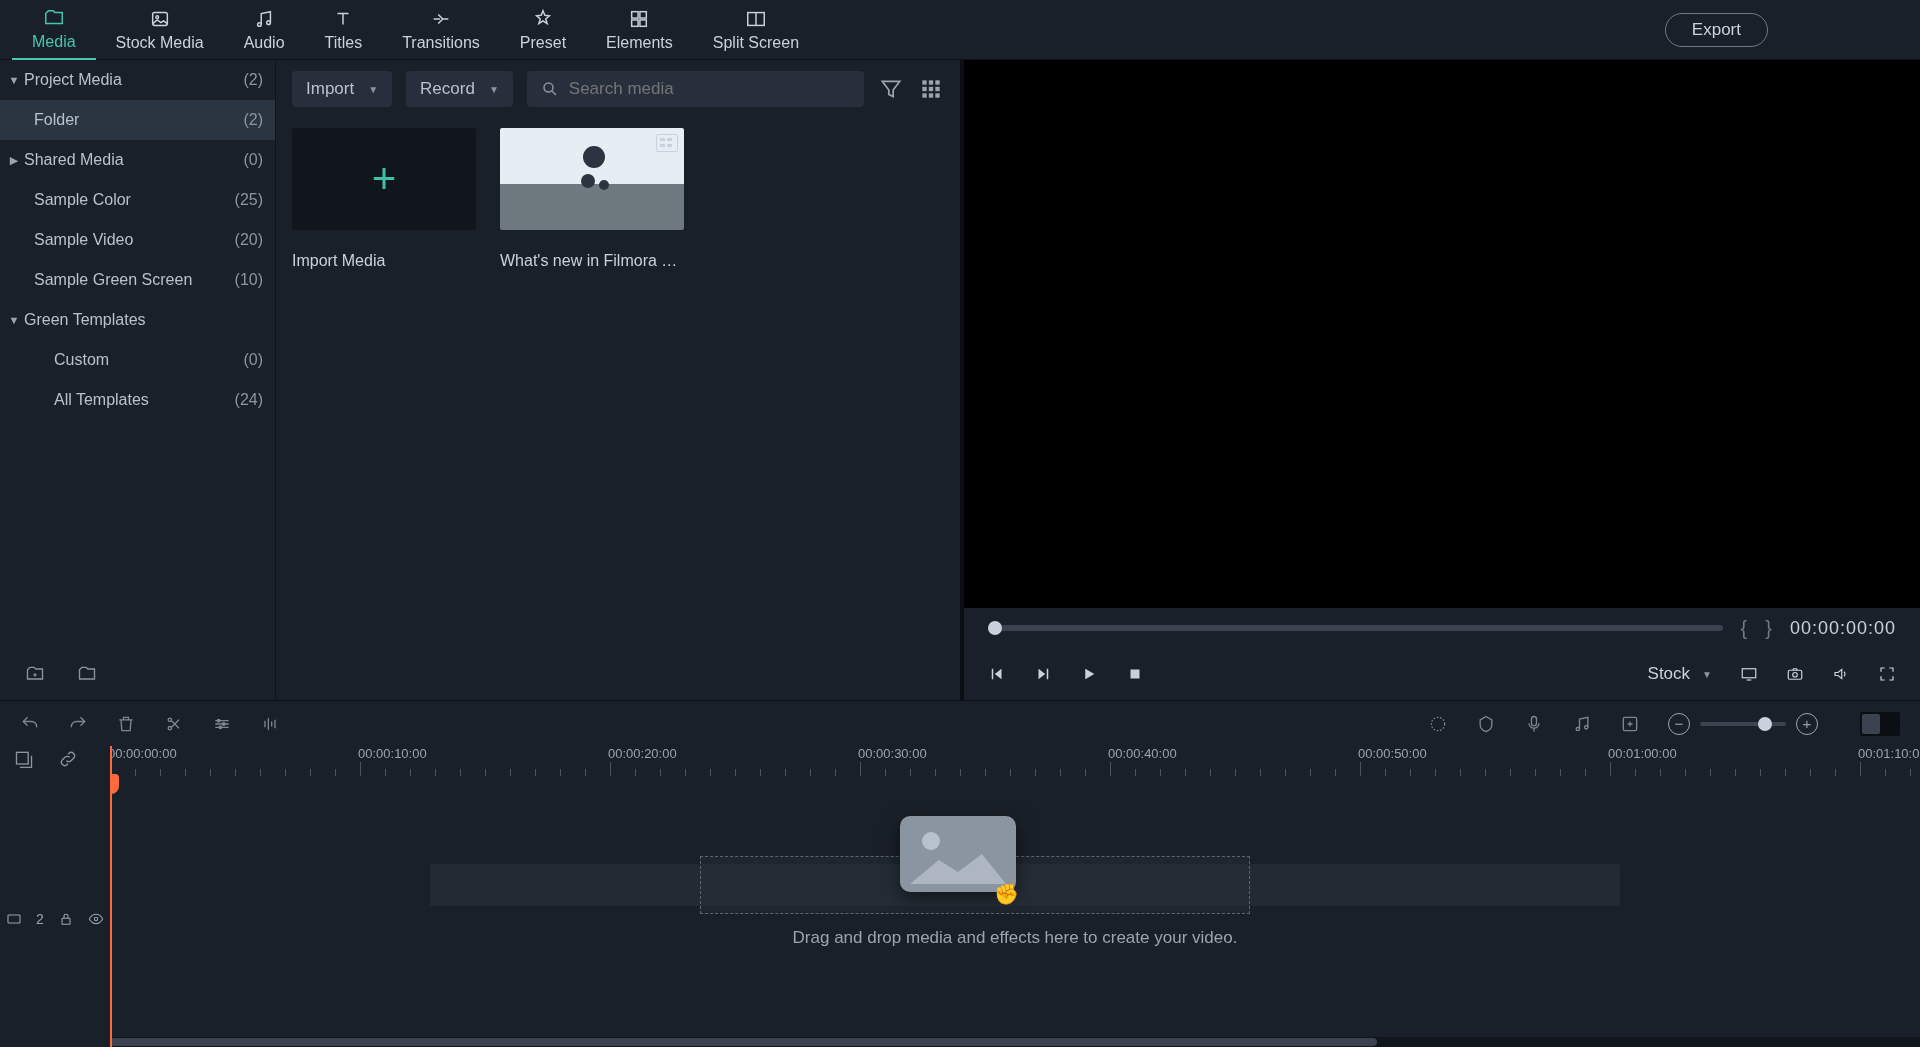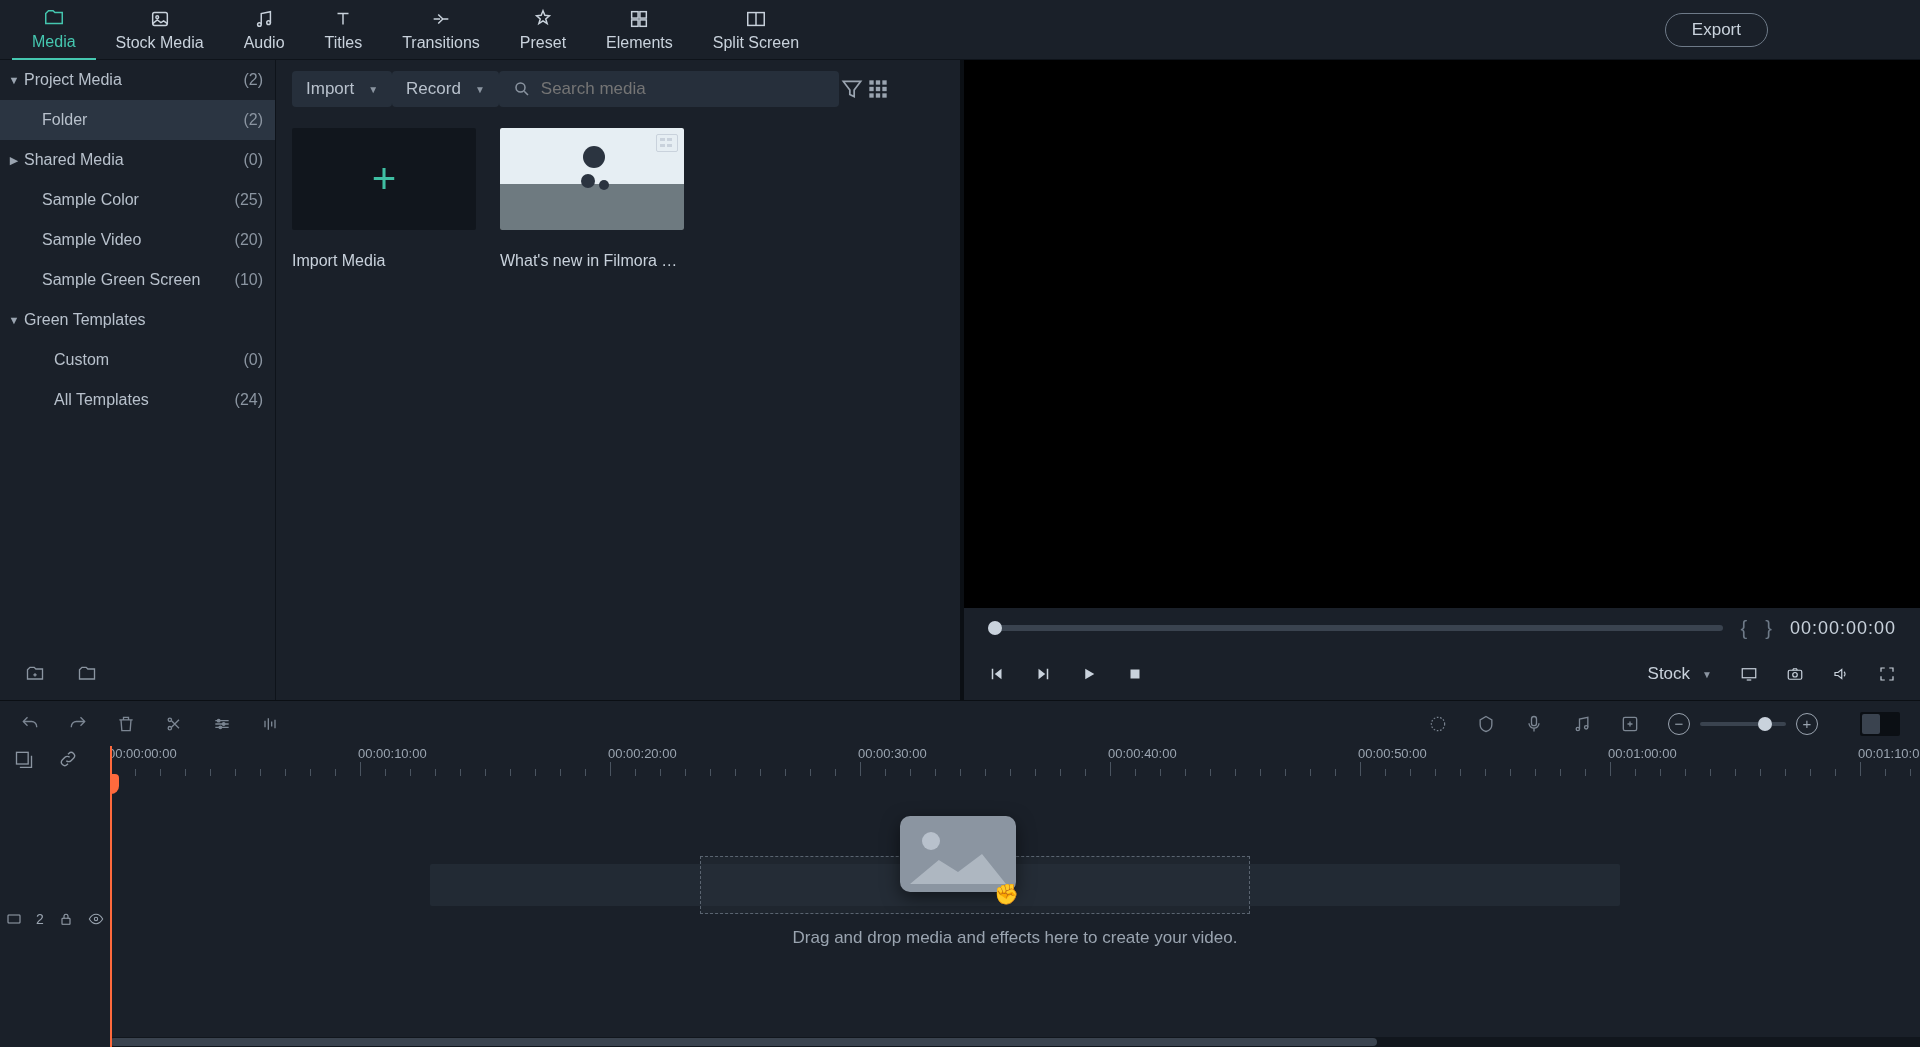--- a/index.html
+++ b/index.html
@@ -15,30 +15,30 @@
 
 .mid { display: flex; height: 640px; }
 
 
 .sidebar { width: 275px; background: #1a2029; display: flex; flex-direction: column; }
 .side-item { display: flex; align-items: center; height: 40px; font-size: 16px; cursor: pointer; padding-right: 12px; }
 .side-item .chev { width: 20px; display: flex; justify-content: center; font-size: 11px; color: #9aa4b0; padding-left: 8px; }
 .side-item .lbl { flex: 1; padding-left: 4px; }
 .side-item .cnt { color: #8b95a1; }
 .side-item.l0 { padding-left: 0; }
-.side-item.l1 { padding-left: 38px; }
+.side-item.l1 { padding-left: 30px; }
 .side-item.l2 { padding-left: 50px; }
 .side-item.sel { background: #2b3542; }
 .side-footer { margin-top: auto; height: 48px; display: flex; align-items: center; gap: 30px; padding-left: 24px; }
 .side-footer svg { width: 22px; height: 20px; color: #8b95a1; }
 .collapse-tab { position: absolute; left: 275px; top: 372px; width: 12px; height: 34px; background: #2b3542; display: flex; align-items: center; justify-content: center; font-size: 10px; color: #9aa4b0; border-radius: 0 4px 4px 0; cursor: pointer; }
 
 
 .media-panel { flex: 1; background: #1a2029; border-left: 1px solid #0e131a; position: relative; }
-.media-toolbar { height: 58px; display: flex; align-items: center; padding: 0 16px; }
+.media-toolbar { height: 58px; display: flex; align-items: center; gap: 14px; padding: 0 16px; }
 .dd { display: flex; align-items: center; gap: 14px; background: #262f3b; border-radius: 4px; padding: 8px 14px; font-size: 17px; cursor: pointer; }
 .dd .caret { font-size: 10px; color: #8b95a1; }
 .search { flex: 1; max-width: 340px; display: flex; align-items: center; gap: 10px; background: #262f3b; border-radius: 4px; padding: 8px 14px; font-size: 17px; color: #8b95a1; }
 .search input { flex: 1; background: transparent; border: none; color: #c9d2dc; font-size: 17px; outline: none; }
 .tb-icon { width: 26px; height: 26px; color: #9aa4b0; cursor: pointer; display: flex; align-items: center; justify-content: center; }
 .thumbs { display: flex; gap: 24px; padding: 10px 16px; }
 .thumb { width: 184px; cursor: pointer; }
 .thumb .box { width: 184px; height: 102px; background: #000; border-radius: 2px; display: flex; align-items: center; justify-content: center; position: relative; overflow: hidden; }
 .thumb .cap { margin-top: 22px; font-size: 16px; color: #c9d2dc; white-space: nowrap; overflow: hidden; text-overflow: ellipsis; }
 .thumb .plus { color: #3fbfa3; font-size: 42px; font-weight: 200; }

